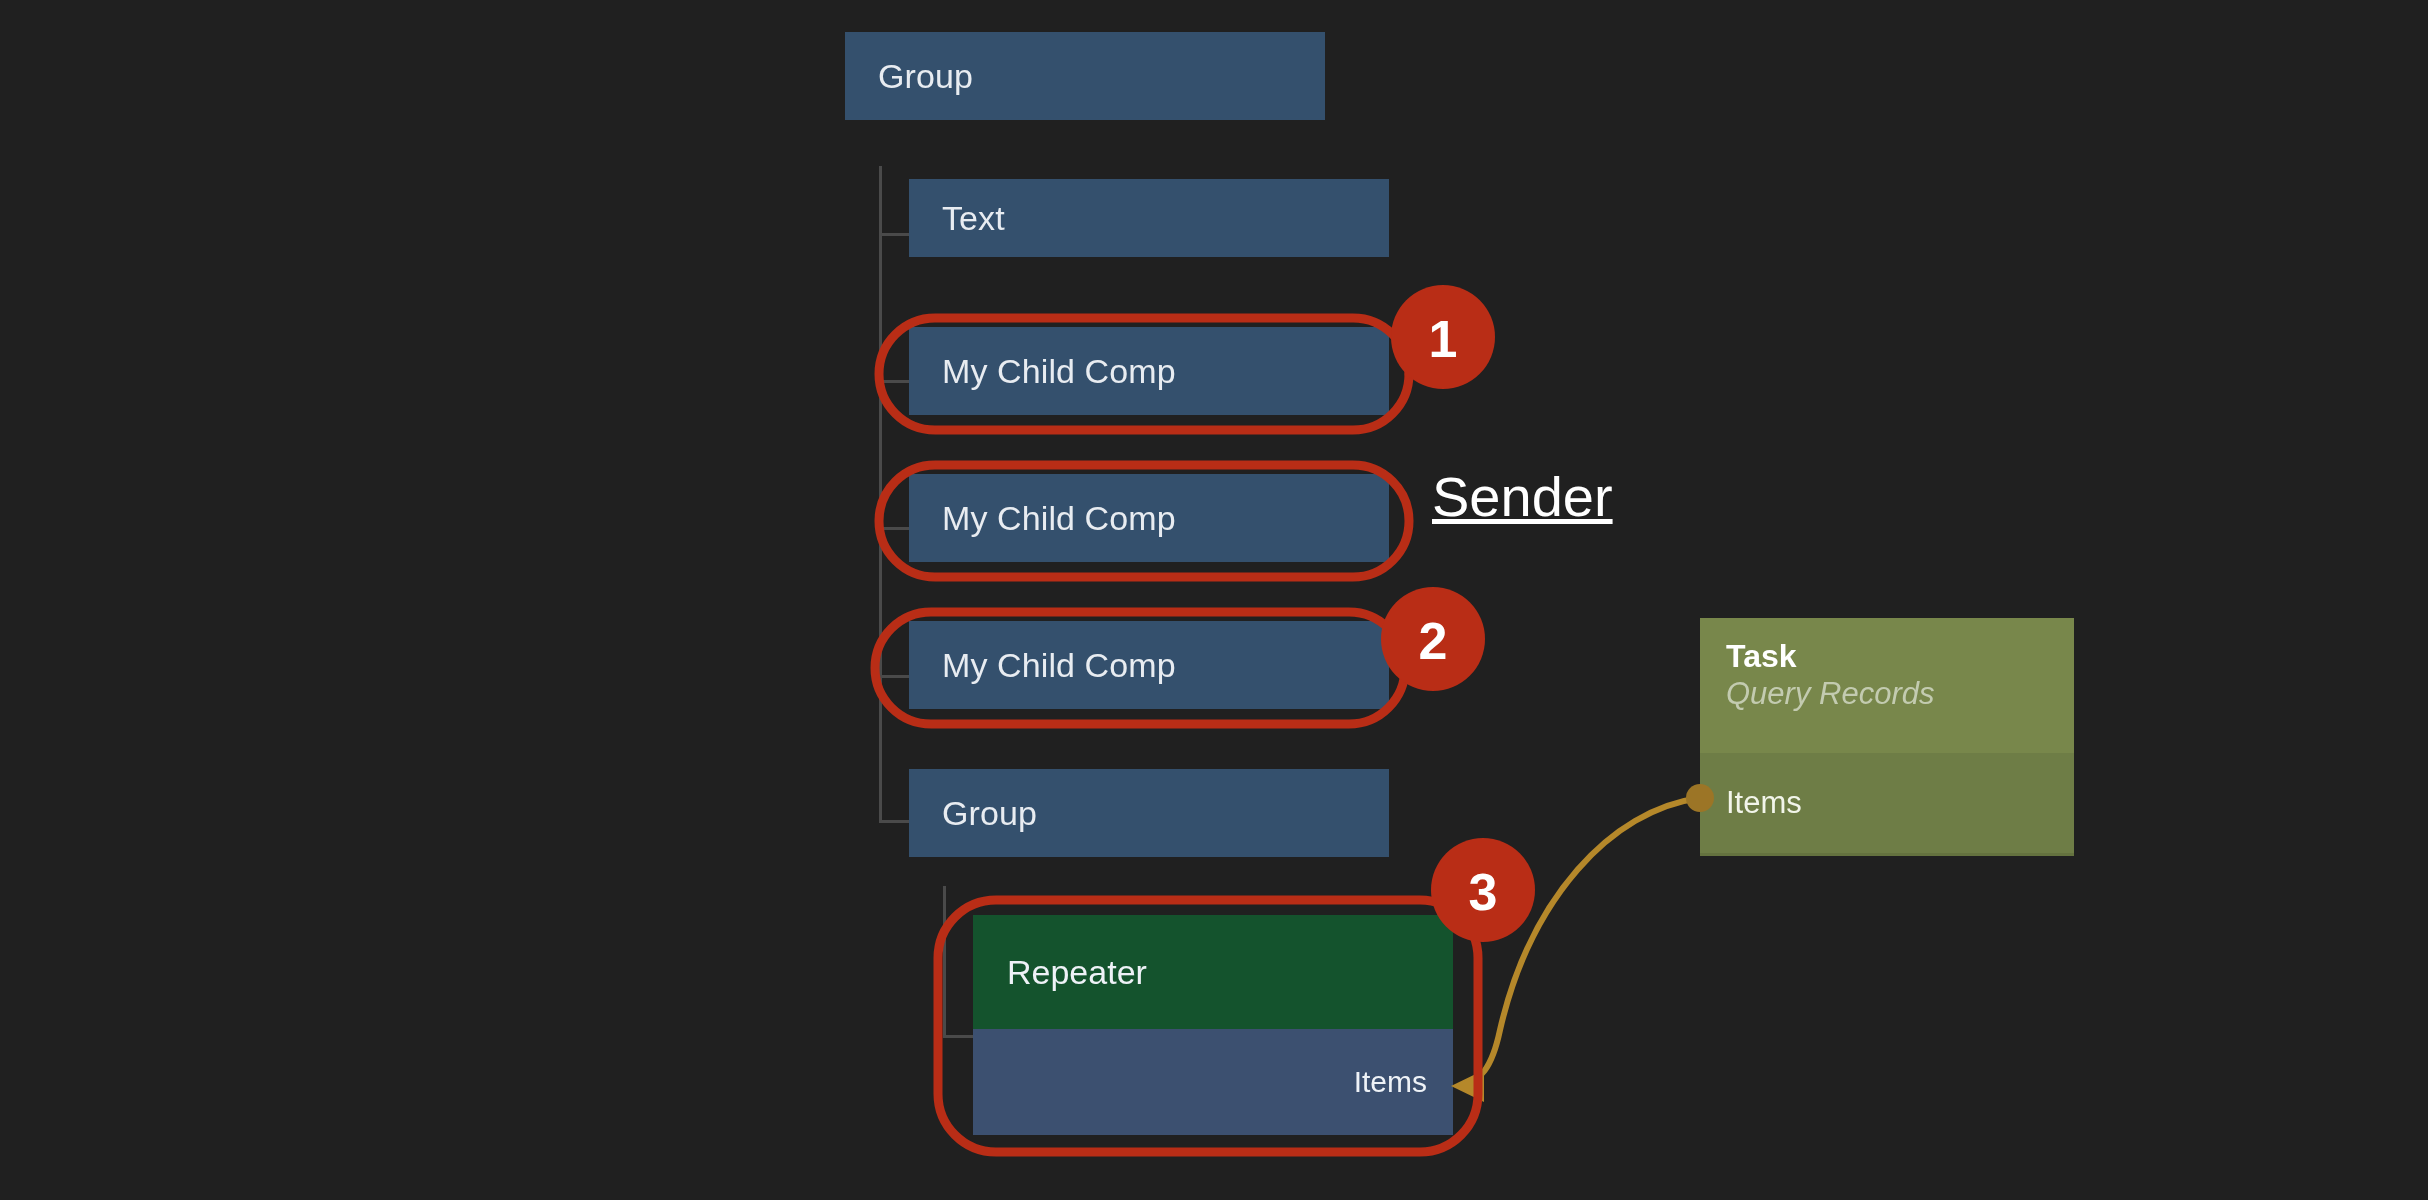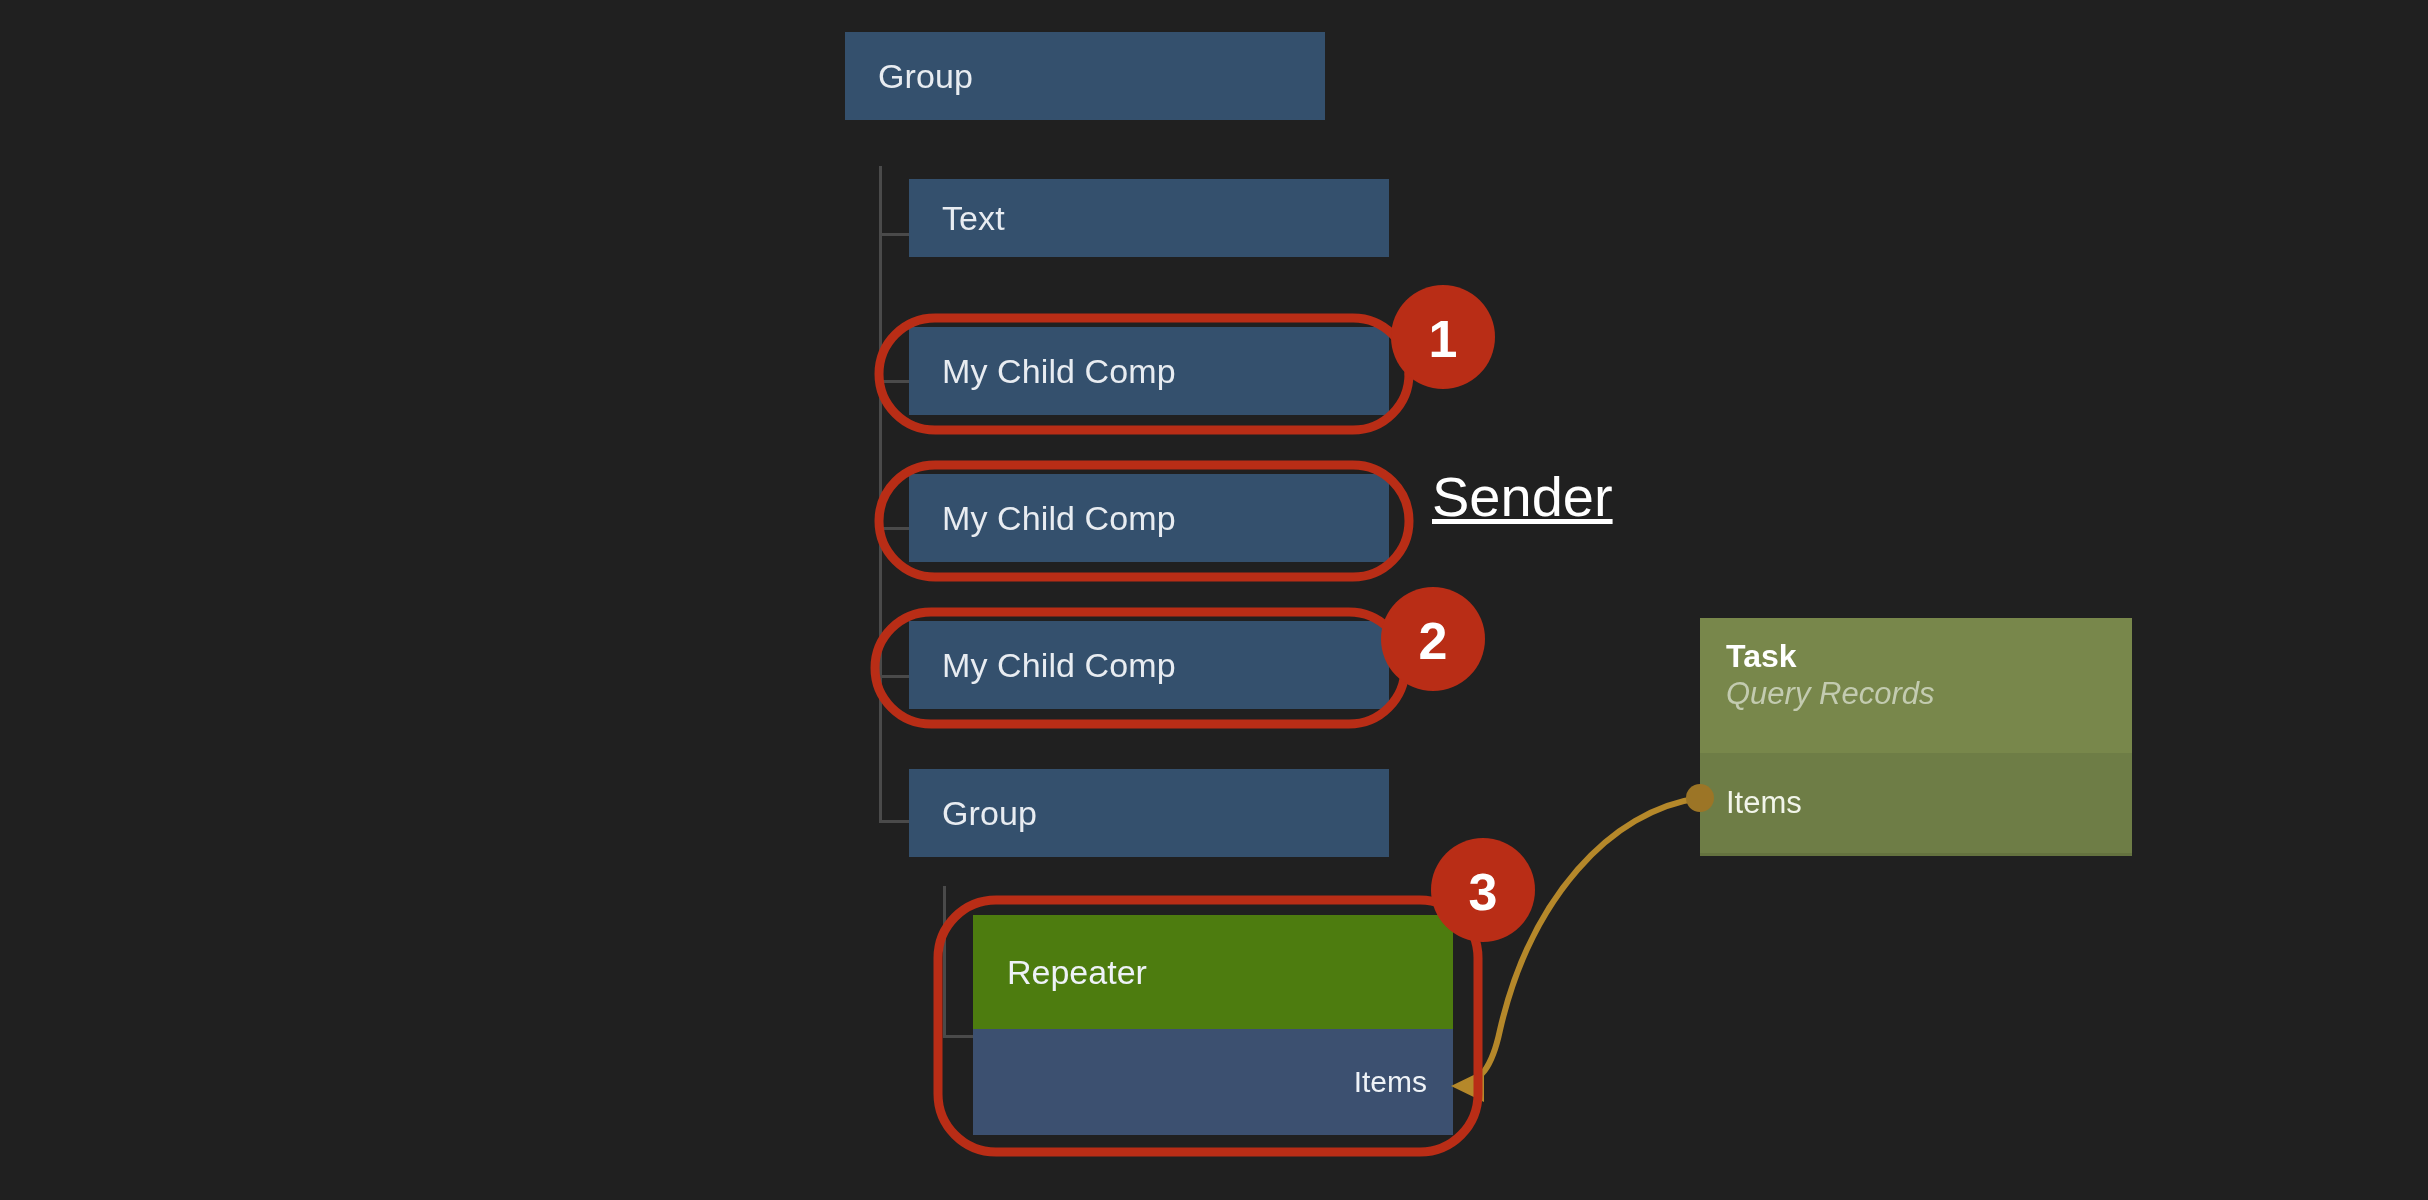--- a/index.html
+++ b/index.html
@@ -52,21 +52,21 @@
     top: 50%;
     transform: translateY(-50%);
     font-size: 34px;
   }
 
   
   .node-split { background: #3C5070; }
   .node-split .split-head {
     position: absolute;
     left: 0; right: 0; top: 0;
-    background: #4d7c0f;
+    background: #14532d;
     text-align: center;
   }
   .node-split .split-body {
     position: absolute;
     left: 0; right: 0; bottom: 0;
     background: #3C5070;
   }
   .node-split .head-title {
     position: absolute;
     left: 34px;
@@ -193,21 +193,21 @@
 
   <div class="node node-split" style="left:973px; top:915px; width:480px; height:220px;">
     <div class="split-head" style="height:114px;">
       <span class="head-title">Repeater</span>
     </div>
     <div class="split-body" style="height:106px;">
       <span class="port-right">Items</span>
     </div>
   </div>
 
-  <div class="node node-green" style="left:1700px; top:618px; width:432px; height:238px;">
+  <div class="node node-green" style="left:1700px; top:618px; width:374px; height:238px;">
     <div class="green-head" style="height:135px;">
       <span class="green-title">Task</span>
       <span class="green-subtitle">Query Records</span>
     </div>
     <div class="green-body" style="height:103px;">
       <span class="green-port-label">Items</span>
     </div>
   </div>
 
   <div class="callout-text" style="left:1432px; top:464px;">Sender</div>

